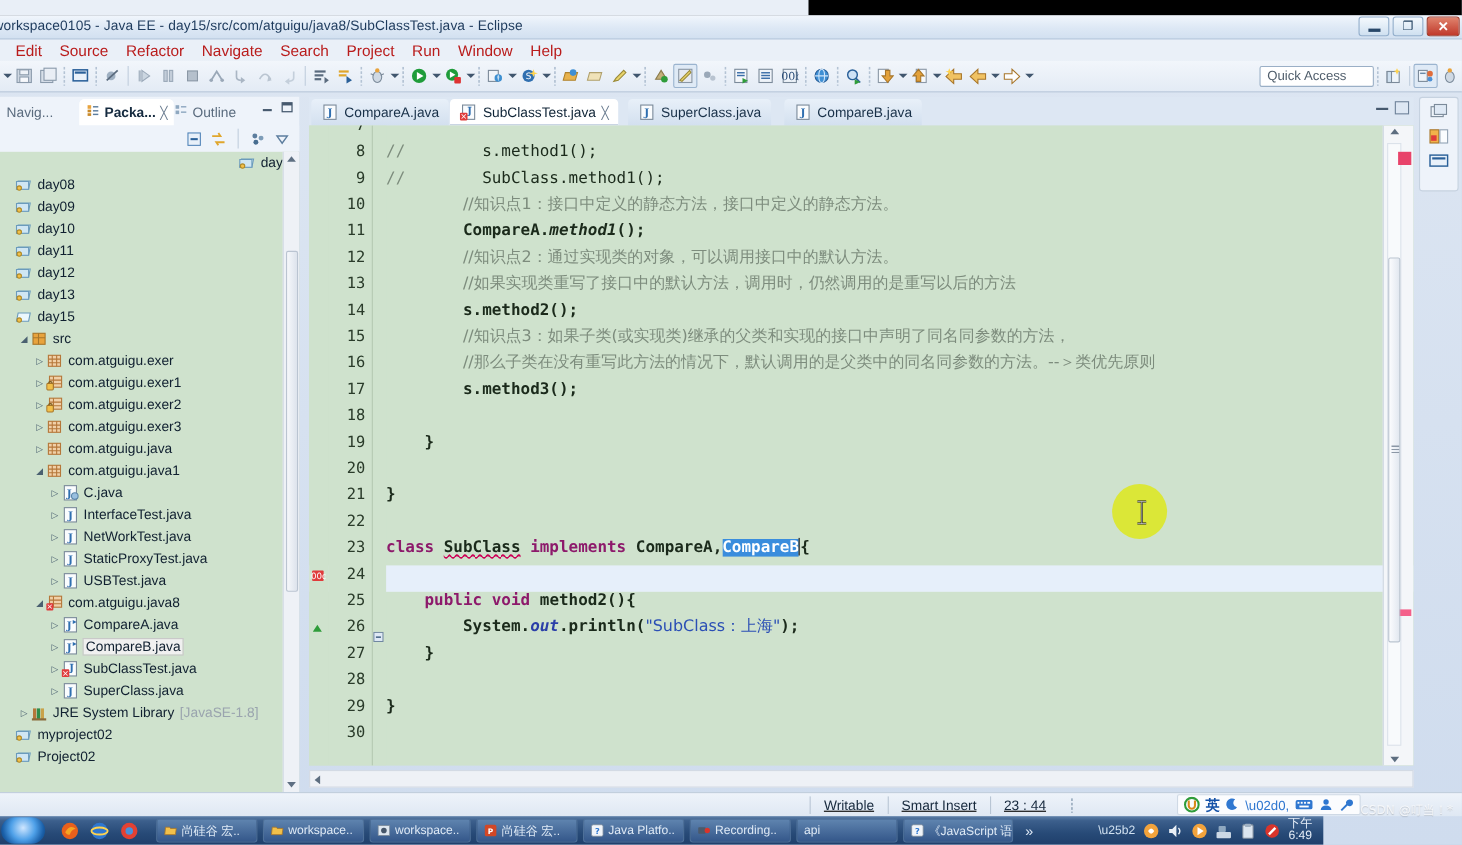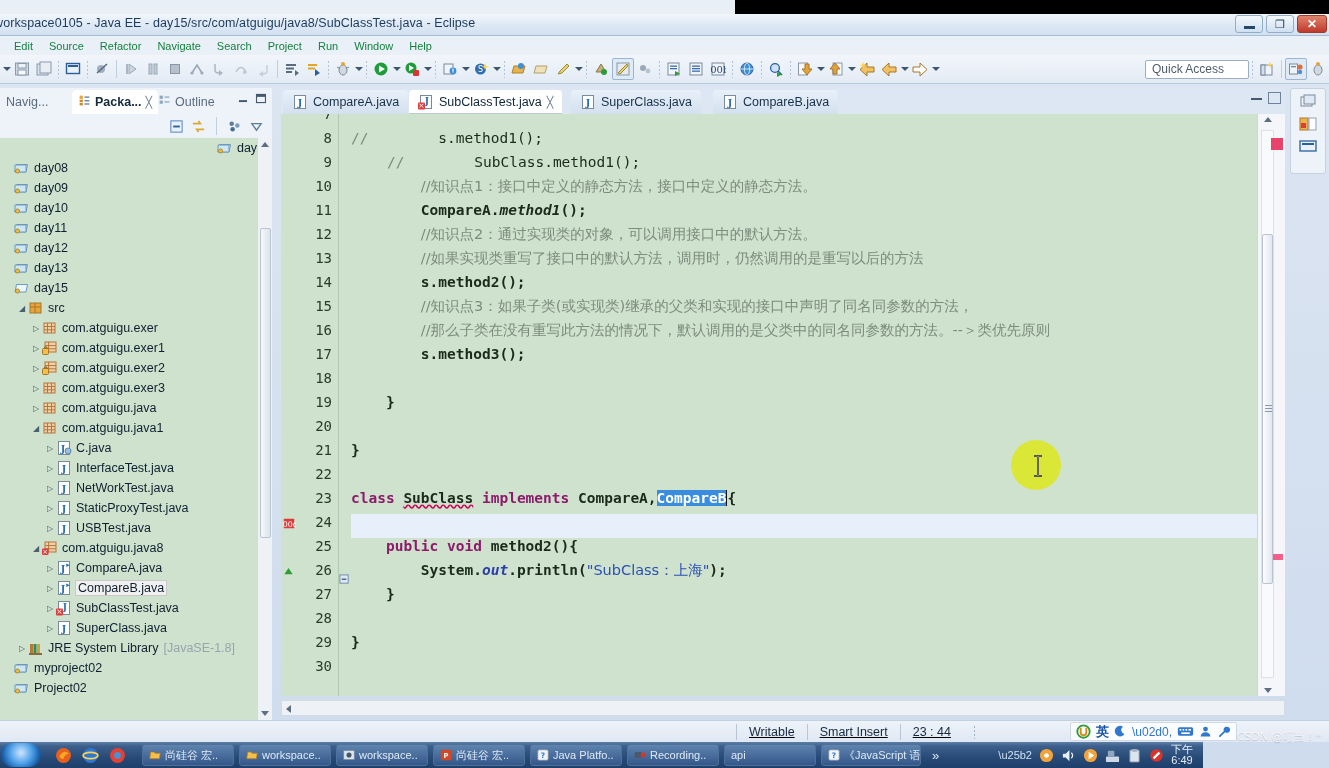--- a/index.html
+++ b/index.html
@@ -46,21 +46,21 @@
   .wbtn.close .g { color:#fff; font-weight:bold; font-size:12px; }
   .wbtn .minbar { width:11px; height:3px; background:#28486a; margin-top:6px;}
 
   
   .menubar {
     position:absolute; left:0; top:36px; width:1329px; height:19px;
     background:#eaf0f8;
     display:flex; align-items:center; padding-left:6px;
   }
   .menuitem {
-    font-size:11px; color:#15803d; padding:1px 8px; cursor:default; white-space:nowrap;
+    font-size:14px; color:#b91c1c; padding:1px 8px; cursor:default; white-space:nowrap;
   }
 
   
   .toolbar {
     position:absolute; left:0; top:55px; width:1329px; height:29px;
     background:linear-gradient(180deg,#f2f6fb 0%,#e3ebf5 100%);
     border-bottom:1px solid #b9c8da;
     display:flex; align-items:center; padding-left:2px;
   }
   .tbtn {
@@ -970,21 +970,21 @@
         </div>
       <div class="folding">
         <svg style="position:absolute; left:0px; top:460px;" width="11" height="11" viewBox="0 0 12 12">
           <rect x="1" y="1" width="9" height="9" fill="#dfe9f5" stroke="#6f86a0"></rect>
             <rect x="3" y="5" width="5" height="1.4" fill="#3a5a7c"></rect>
         </svg>
       </div>
       <div class="codearea" id="code">
           <div class="cl" style="top: -12px;"></div>
           <div class="cl" style="top: 12px;"><span class="cmt">//</span>        <span>s.method1();</span></div>
-          <div class="cl" style="top: 36px; margin-left: 36px;"><span class="cmt">//</span>        <span>SubClass.method1();</span></div>
+          <div class="cl" style="top: 36px;"><span class="cmt">//</span>        <span>SubClass.method1();</span></div>
           <div class="cl" style="top: 60px;">        <span class="cmt cnchar">//知识点1：接口中定义的静态方法，接口中定义的静态方法。</span></div>
           <div class="cl" style="top: 84px;">        <span class="bold">CompareA.</span><span class="sta">method1</span><span class="bold">();</span></div>
           <div class="cl" style="top: 108px;">        <span class="cmt cnchar">//知识点2：通过实现类的对象，可以调用接口中的默认方法。</span></div>
           <div class="cl" style="top: 132px;">        <span class="cmt cnchar">//如果实现类重写了接口中的默认方法，调用时，仍然调用的是重写以后的方法</span></div>
           <div class="cl" style="top: 156px;">        <span class="bold">s.method2();</span></div>
           <div class="cl" style="top: 180px;">        <span class="cmt cnchar">//知识点3：如果子类(或实现类)继承的父类和实现的接口中声明了同名同参数的方法，</span></div>
           <div class="cl" style="top: 204px;">        <span class="cmt cnchar">//那么子类在没有重写此方法的情况下，默认调用的是父类中的同名同参数的方法。--＞类优先原则</span></div>
           <div class="cl" style="top: 228px;">        <span class="bold">s.method3();</span></div>
           <div class="cl" style="top: 252px;"></div>
           <div class="cl" style="top: 276px;">    <span class="bold">}</span></div>

